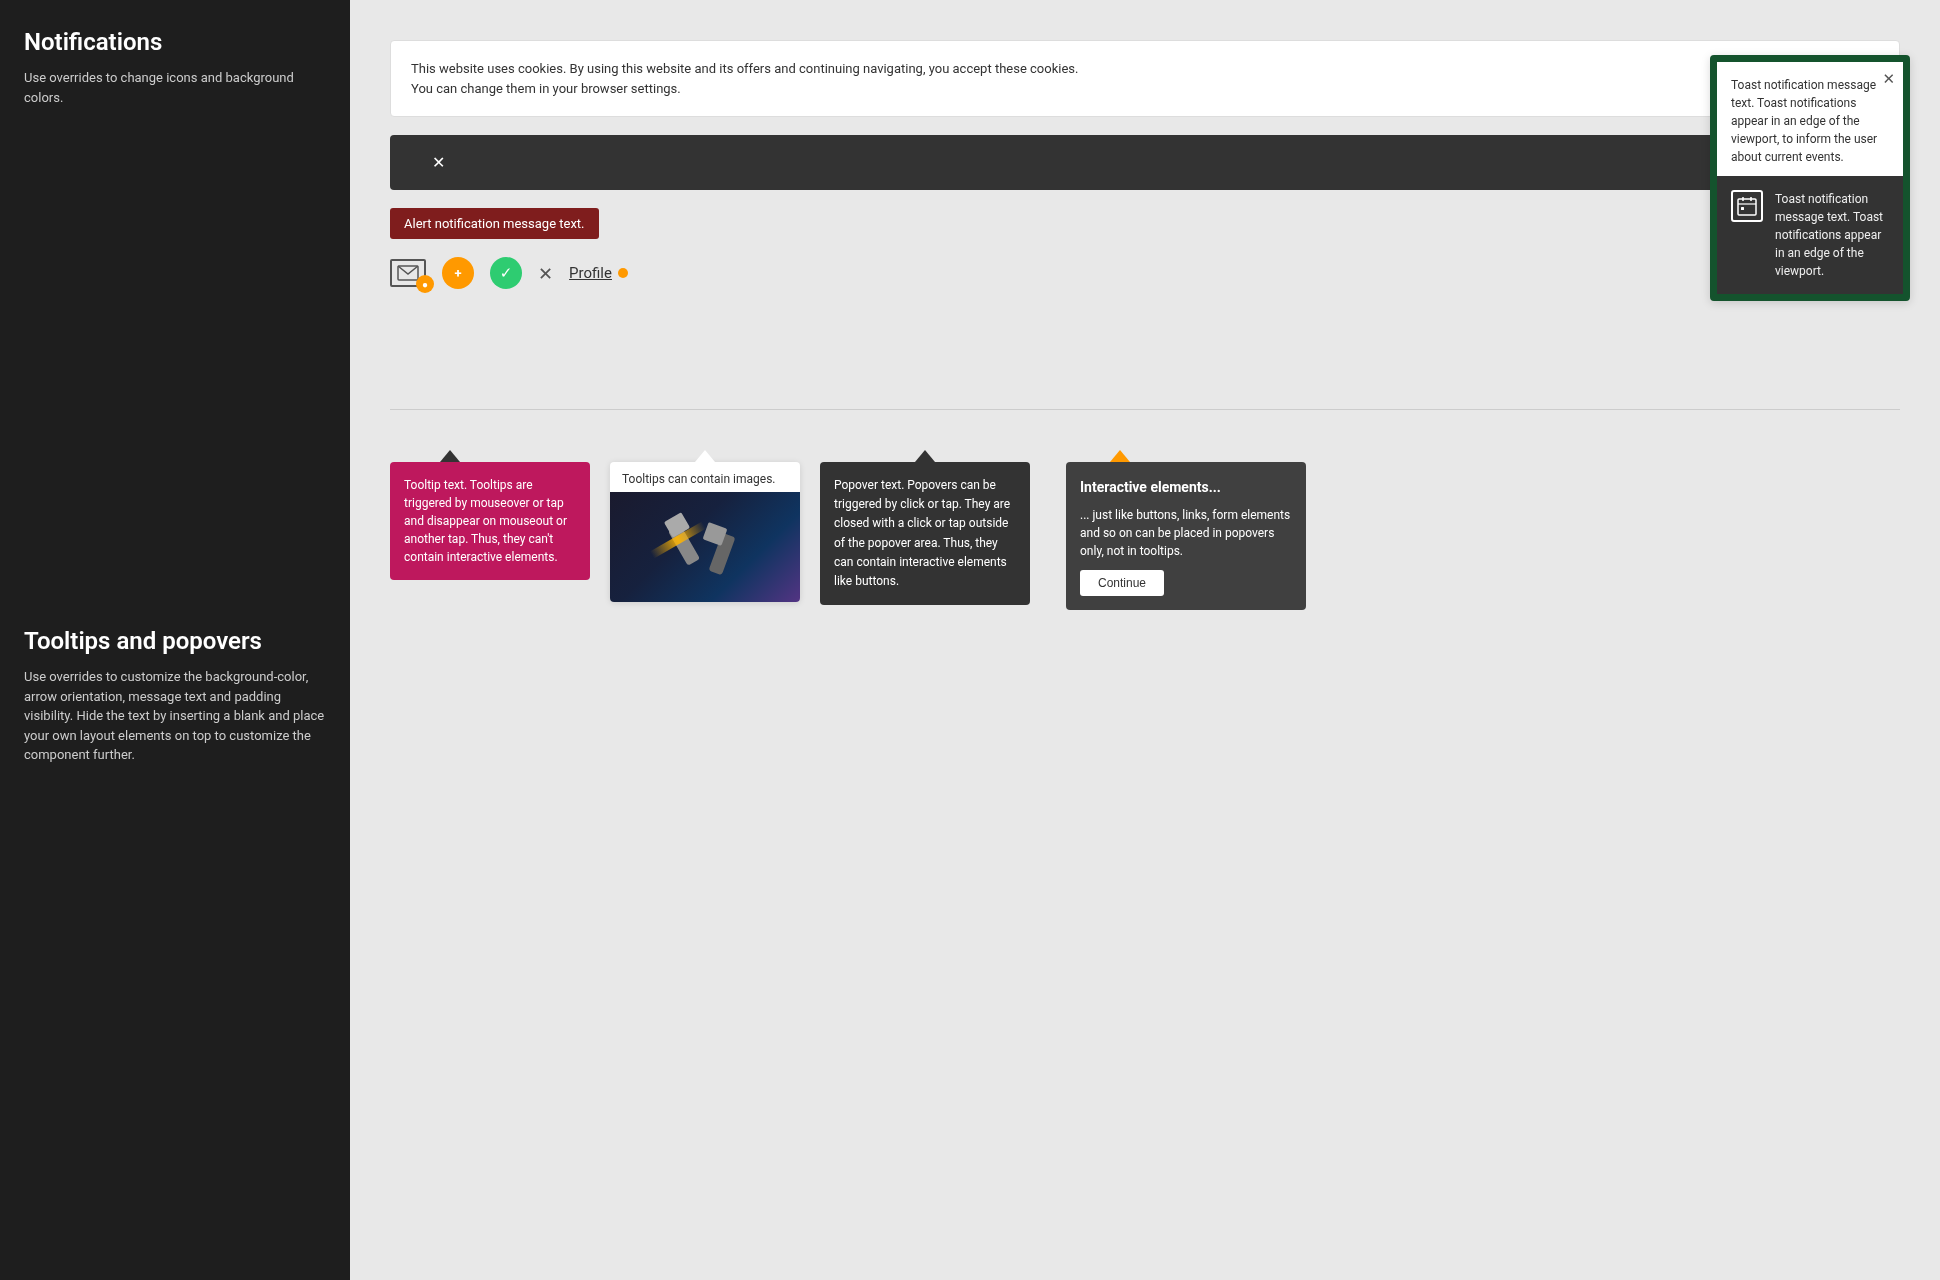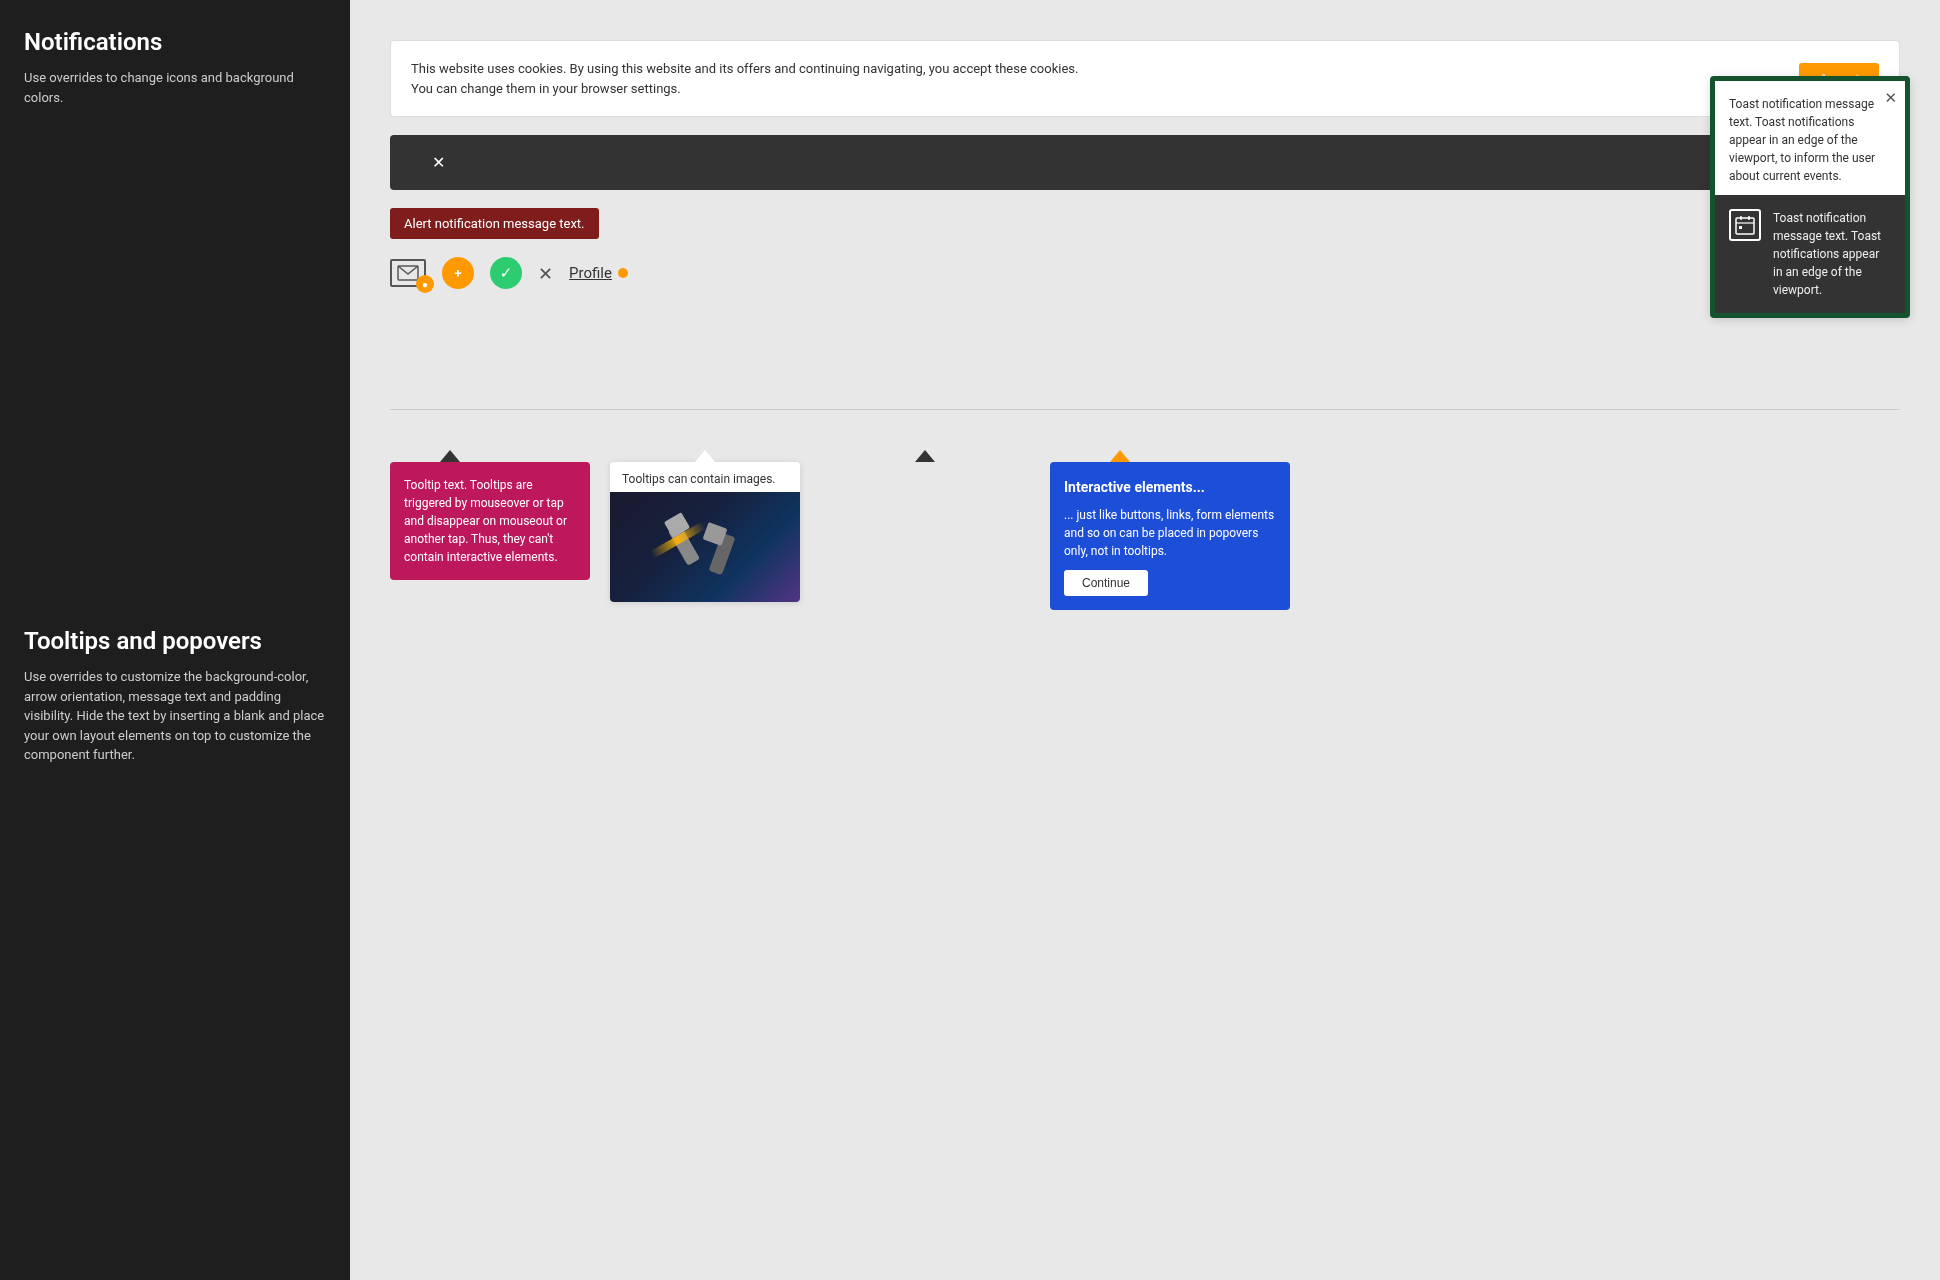--- a/index.html
+++ b/index.html
@@ -185,24 +185,24 @@
       height: 10px;
       background: #f90;
       border-radius: 50%;
       display: inline-block;
     }
 
     
     .toast-panel {
       position: absolute;
       right: 30px;
-      top: 76px;
+      top: 55px;
       width: 200px;
       background: #fff;
-      border: 5px solid #14532d;
+      border: 7px solid #14532d;
       border-radius: 4px;
       box-shadow: 0 2px 10px rgba(0,0,0,0.15);
       overflow: hidden;
     }
     .toast-top {
       padding: 14px 14px 10px;
       position: relative;
     }
     .toast-text-light {
       font-size: 12px;
@@ -360,27 +360,28 @@
     .popover-dark {
       background: #333;
       color: #fff;
       border-radius: 4px;
       padding: 14px;
       font-size: 12px;
       line-height: 1.6;
       width: 210px;
     }
     .popover-orange {
-      background: #1d4ed8;
+      background: #404040;
       color: #fff;
       border-radius: 4px;
       padding: 14px;
       font-size: 12px;
       line-height: 1.6;
       width: 240px;
+      margin-left: 16px;
     }
     .popover-orange-title {
       font-size: 14px;
       font-weight: bold;
       margin-bottom: 8px;
     }
     .popover-orange-sub {
       font-size: 12px;
       line-height: 1.5;
     }
@@ -508,20 +509,23 @@
           <div class="flashlight-head"></div>
           <div class="flashlight-beam"></div>
           <div class="flashlight-body2"></div>
           <div class="flashlight-head2"></div>
         </div>
       </div>
     </div>
 
     <div class="tooltip-card" style="width:210px;">
       <div class="tooltip-arrow-up-center"></div>
+      <div class="popover-dark">
+        <span>Popover text. Popovers can be triggered by click or tap. They are closed with a click or tap outside of the popover area. Thus, they can contain interactive elements like buttons.</span>
+      </div>
     </div>
 
     <div class="tooltip-card" style="width:240px;">
       <div class="arrow-up-orange"></div>
       <div class="popover-orange">
         <div class="popover-orange-title">Interactive elements...</div>
         <div class="popover-orange-sub">... just like buttons, links, form elements and so on can be placed in popovers only, not in tooltips.</div>
         <button class="popover-continue-btn">Continue</button>
       </div>
     </div>

